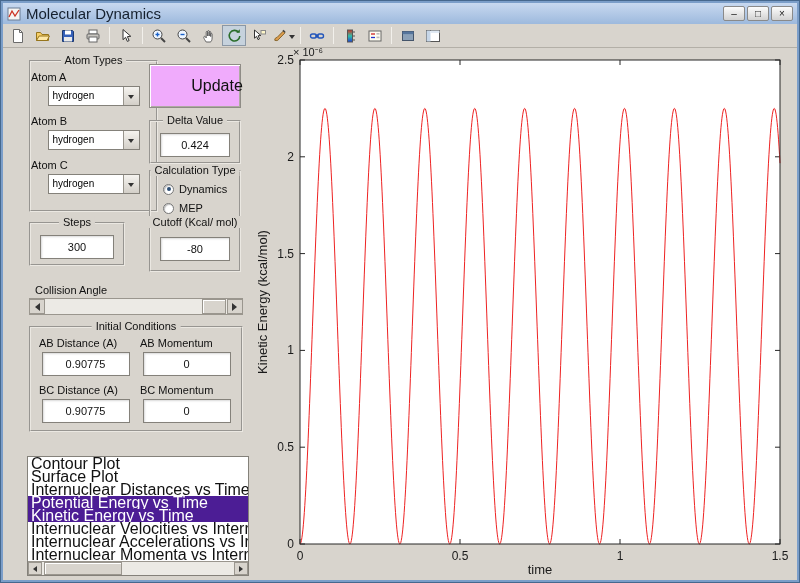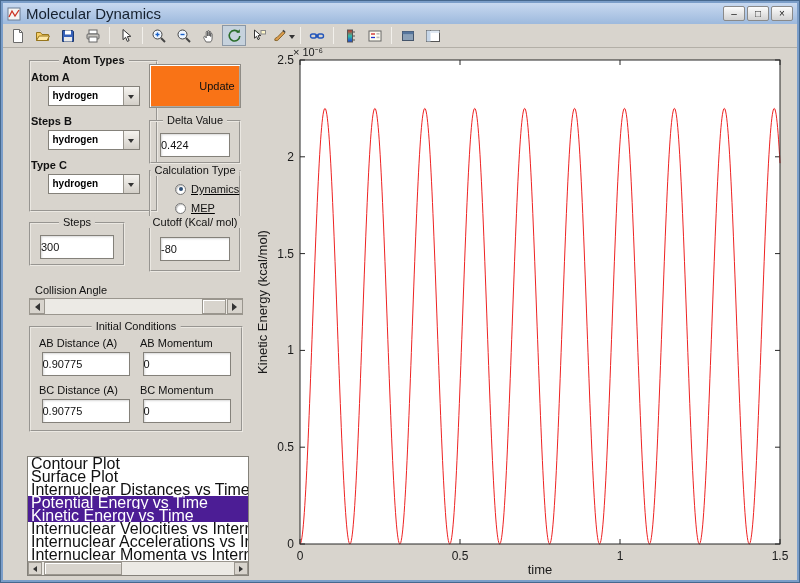--- a/index.html
+++ b/index.html
@@ -27,24 +27,24 @@
   .caret-down { width:0; height:0; border:3px solid transparent; border-top:4px solid #333;
                 display:inline-block; margin-left:2px; margin-top:6px; }
   
   .client { position:relative; flex:1 1 auto; background:#d8d4cd; }
   .panel { position:absolute; border:2px groove #ebe8e2; }
   .panel-title { position:absolute; top:-8px; left:50%; transform:translateX(-50%);
                  background:#d8d4cd; padding:0 4px; font-size:11px; color:#111; white-space:nowrap; }
   .panel-label { font-size:11px; color:#111; text-align:left; }
   .edit { display:block; background:#fff; border:1px solid #84817a;
           box-shadow:inset 1px 1px 2px rgba(0,0,0,.15); height:24px;
-          font-family:"Liberation Sans",sans-serif; font-size:11px; color:#111; }
-  .pushbtn { position:absolute; background:#f97316; border:1px solid #8f8c86;
+          font-family:"Liberation Sans",sans-serif; font-size:11px; text-align:center; color:#111; }
+  .pushbtn { position:absolute; background:#f0abfc; border:1px solid #8f8c86;
              box-shadow:inset 1px 1px 0 #ffffff, inset -1px -1px 0 #aeaaa2;
-             font-size:11px; color:#111; display:flex; align-items:center; justify-content:center;
+             font-size:16px; color:#111; display:flex; align-items:center; justify-content:center;
              font-family:"Liberation Sans",sans-serif;padding-left:44px; }
   .combo { background:#fff; border:1px solid #84817a; height:20px; display:flex; align-items:stretch; }
   .combo-text { flex:1; font-size:10px; padding:3px 0 0 4px; overflow:hidden; white-space:nowrap; }
   .combo-btn { width:16px; background:linear-gradient(#f5f3ef,#d3cfc8); border-left:1px solid #98948c;
                display:flex; align-items:flex-start; justify-content:center; }
   .radio-row { display:flex; align-items:center; gap:5px; margin-bottom:7px; }
   .radio { width:11px; height:11px; border-radius:50%; background:#fff; border:1px solid #777;
            box-shadow:inset 1px 1px 1px rgba(0,0,0,.25); position:relative; flex:0 0 11px; }
   .radio.sel::after { content:""; position:absolute; left:2.5px; top:2.5px; width:4px; height:4px;
                       border-radius:50%; background:#2e4f75; }
@@ -207,63 +207,63 @@
         <span class="ticon"><svg viewBox="0 0 16 16">
             <rect x="1.5" y="2.5" width="13" height="11" fill="#fff" stroke="#555"></rect>
             <rect x="1.5" y="2.5" width="4" height="11" fill="#c6d6e8"></rect>
             <rect x="6" y="2.5" width="8.5" height="2.4" fill="#dde7f2"></rect>
           </svg></span>
       </button>
     </div>
 
   <div class="client">
 
-    <div class="panel" style="left:26px; top:12px; width:129px; height:152px;font-weight:bold;">
+    <div class="panel" style="left:26px; top:12px; width:129px; height:152px;">
       <span class="panel-title">Atom Types</span>
       <div style="padding-top:9px;">
           <div style="margin-bottom: 9px;">
             <div class="panel-label">Atom A</div>
             <div class="combo" style="width: 92px; margin: 3px auto 0px;">
               <span class="combo-text">hydrogen</span>
               <span class="combo-btn">
                 <span class="caret-down" style="margin-top: 8px; margin-left: 0px;"></span>
               </span>
             </div>
           </div>
           <div style="margin-bottom: 9px;">
-            <div class="panel-label">Steps B</div>
+            <div class="panel-label">Atom B</div>
             <div class="combo" style="width: 92px; margin: 3px auto 0px;">
               <span class="combo-text">hydrogen</span>
               <span class="combo-btn">
                 <span class="caret-down" style="margin-top: 8px; margin-left: 0px;"></span>
               </span>
             </div>
           </div>
           <div style="margin-bottom: 9px;">
-            <div class="panel-label">Type C</div>
+            <div class="panel-label">Atom C</div>
             <div class="combo" style="width: 92px; margin: 3px auto 0px;">
               <span class="combo-text">hydrogen</span>
               <span class="combo-btn">
                 <span class="caret-down" style="margin-top: 8px; margin-left: 0px;"></span>
               </span>
             </div>
           </div>
         </div>
     </div>
 
     <button class="pushbtn" style="left:146px; top:16px; width:92px; height:44px;">Update</button>
 
     <div class="panel" style="left:146px; top:72px; width:92px; height:44px;">
       <span class="panel-title">Delta Value</span>
       <input class="edit" style="width: 70px; margin: 11px auto 0px;" value="0.424">
     </div>
 
     <div class="panel" style="left:146px; top:122px; width:92px; height:58px;">
       <span class="panel-title">Calculation Type</span>
-      <div style="padding:11px 0 0 24px;text-decoration:underline;">
+      <div style="padding:11px 0 0 12px;">
           <div class="radio-row">
             <span class="radio sel"></span>
             <span class="radio-label">Dynamics</span>
           </div>
           <div class="radio-row">
             <span class="radio"></span>
             <span class="radio-label">MEP</span>
           </div>
         </div>
     </div>

